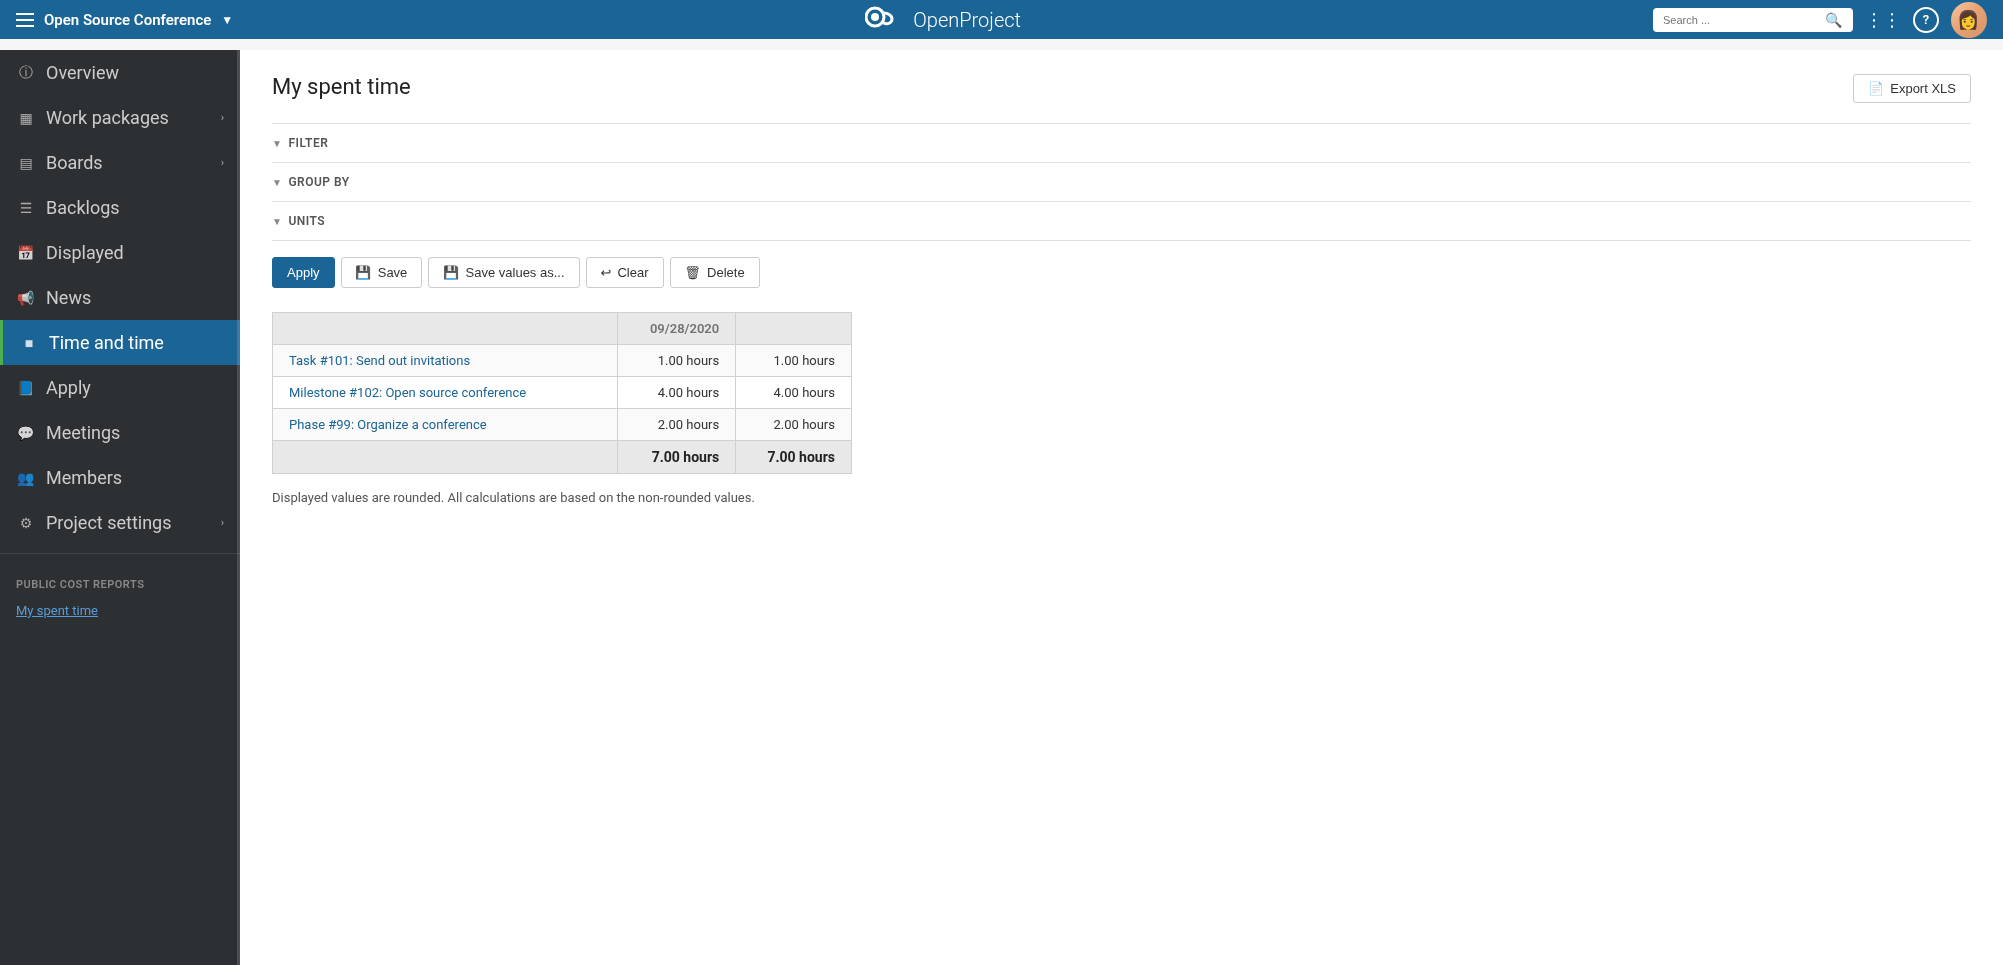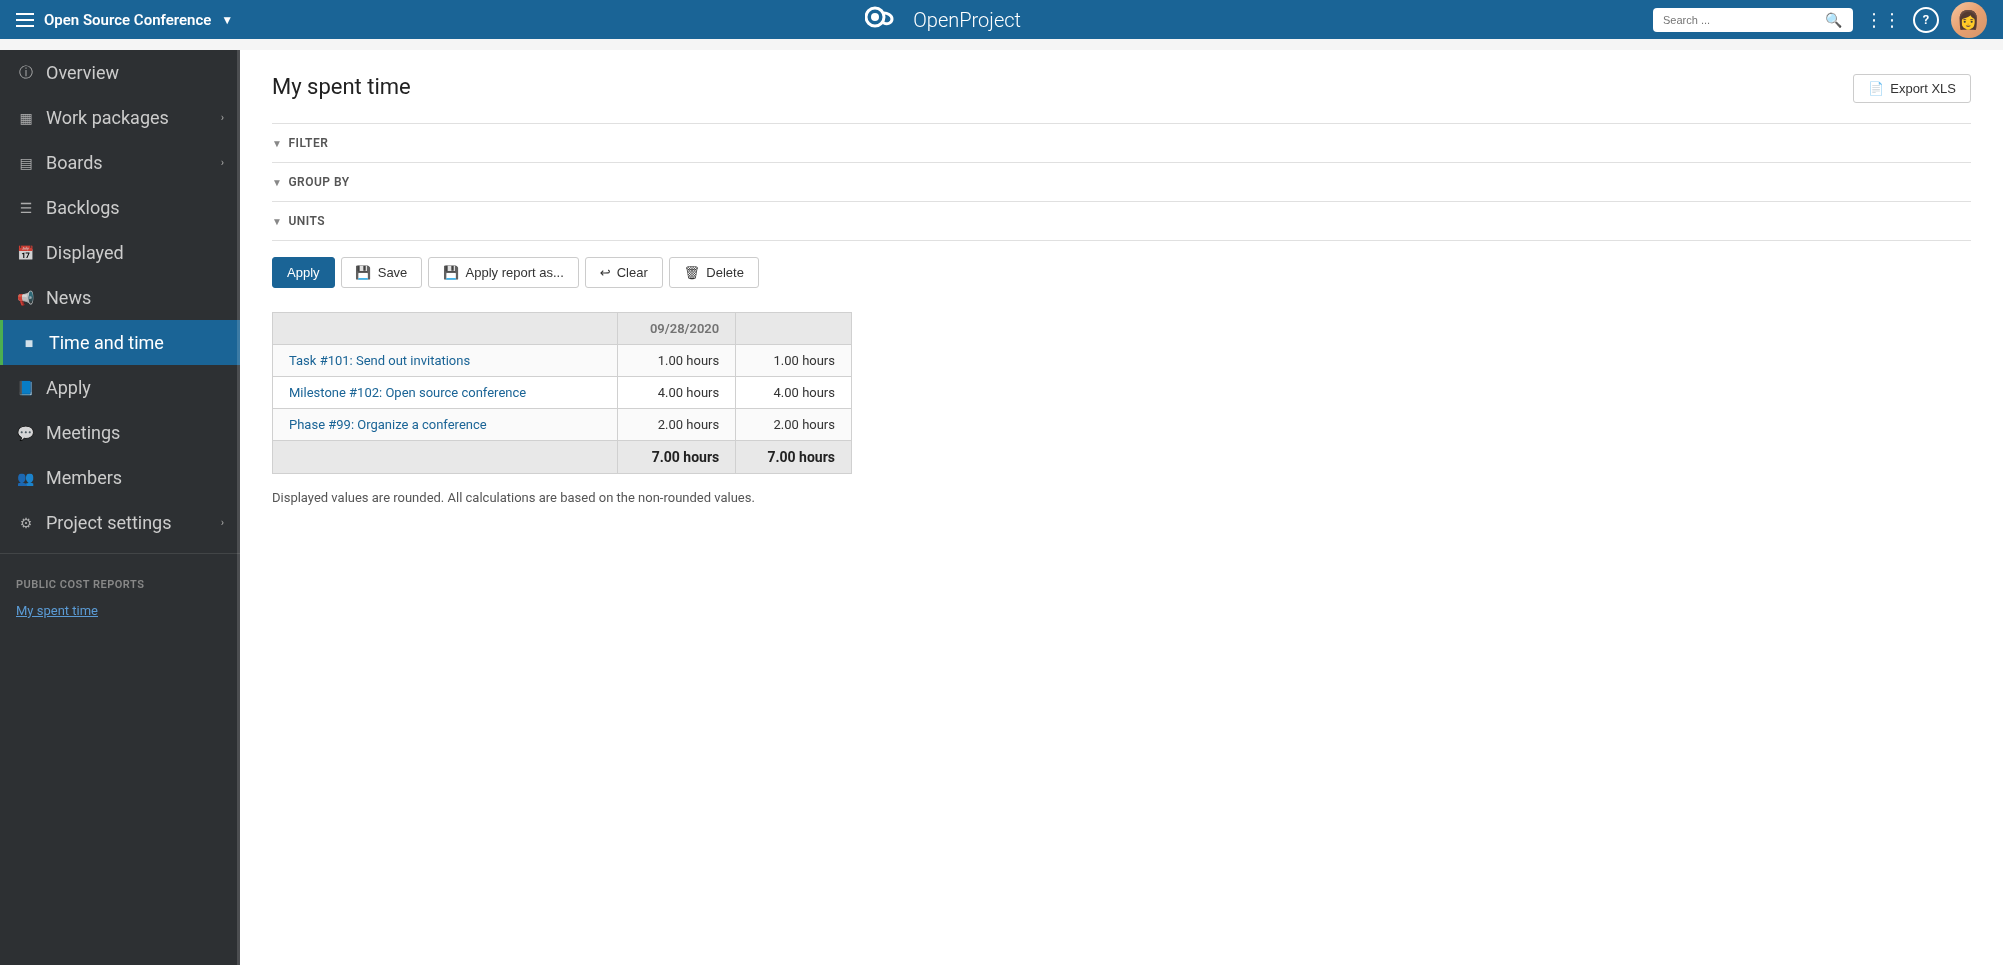--- a/index.html
+++ b/index.html
@@ -337,21 +337,21 @@
     <div class="action-buttons">
       <button class="btn btn-primary">
         <span>Apply</span>
       </button>
       <button class="btn btn-default">
         <span class="btn-icon">💾</span>
         <span>Save</span>
       </button>
       <button class="btn btn-default">
         <span class="btn-icon">💾</span>
-        <span>Apply report as...</span>
+        <span>Save values as...</span>
       </button>
       <button class="btn btn-default">
         <span class="btn-icon">↩</span>
         <span>Clear</span>
       </button>
       <button class="btn btn-default">
         <span class="btn-icon">🗑</span>
         <span>Delete</span>
       </button>
     </div>

